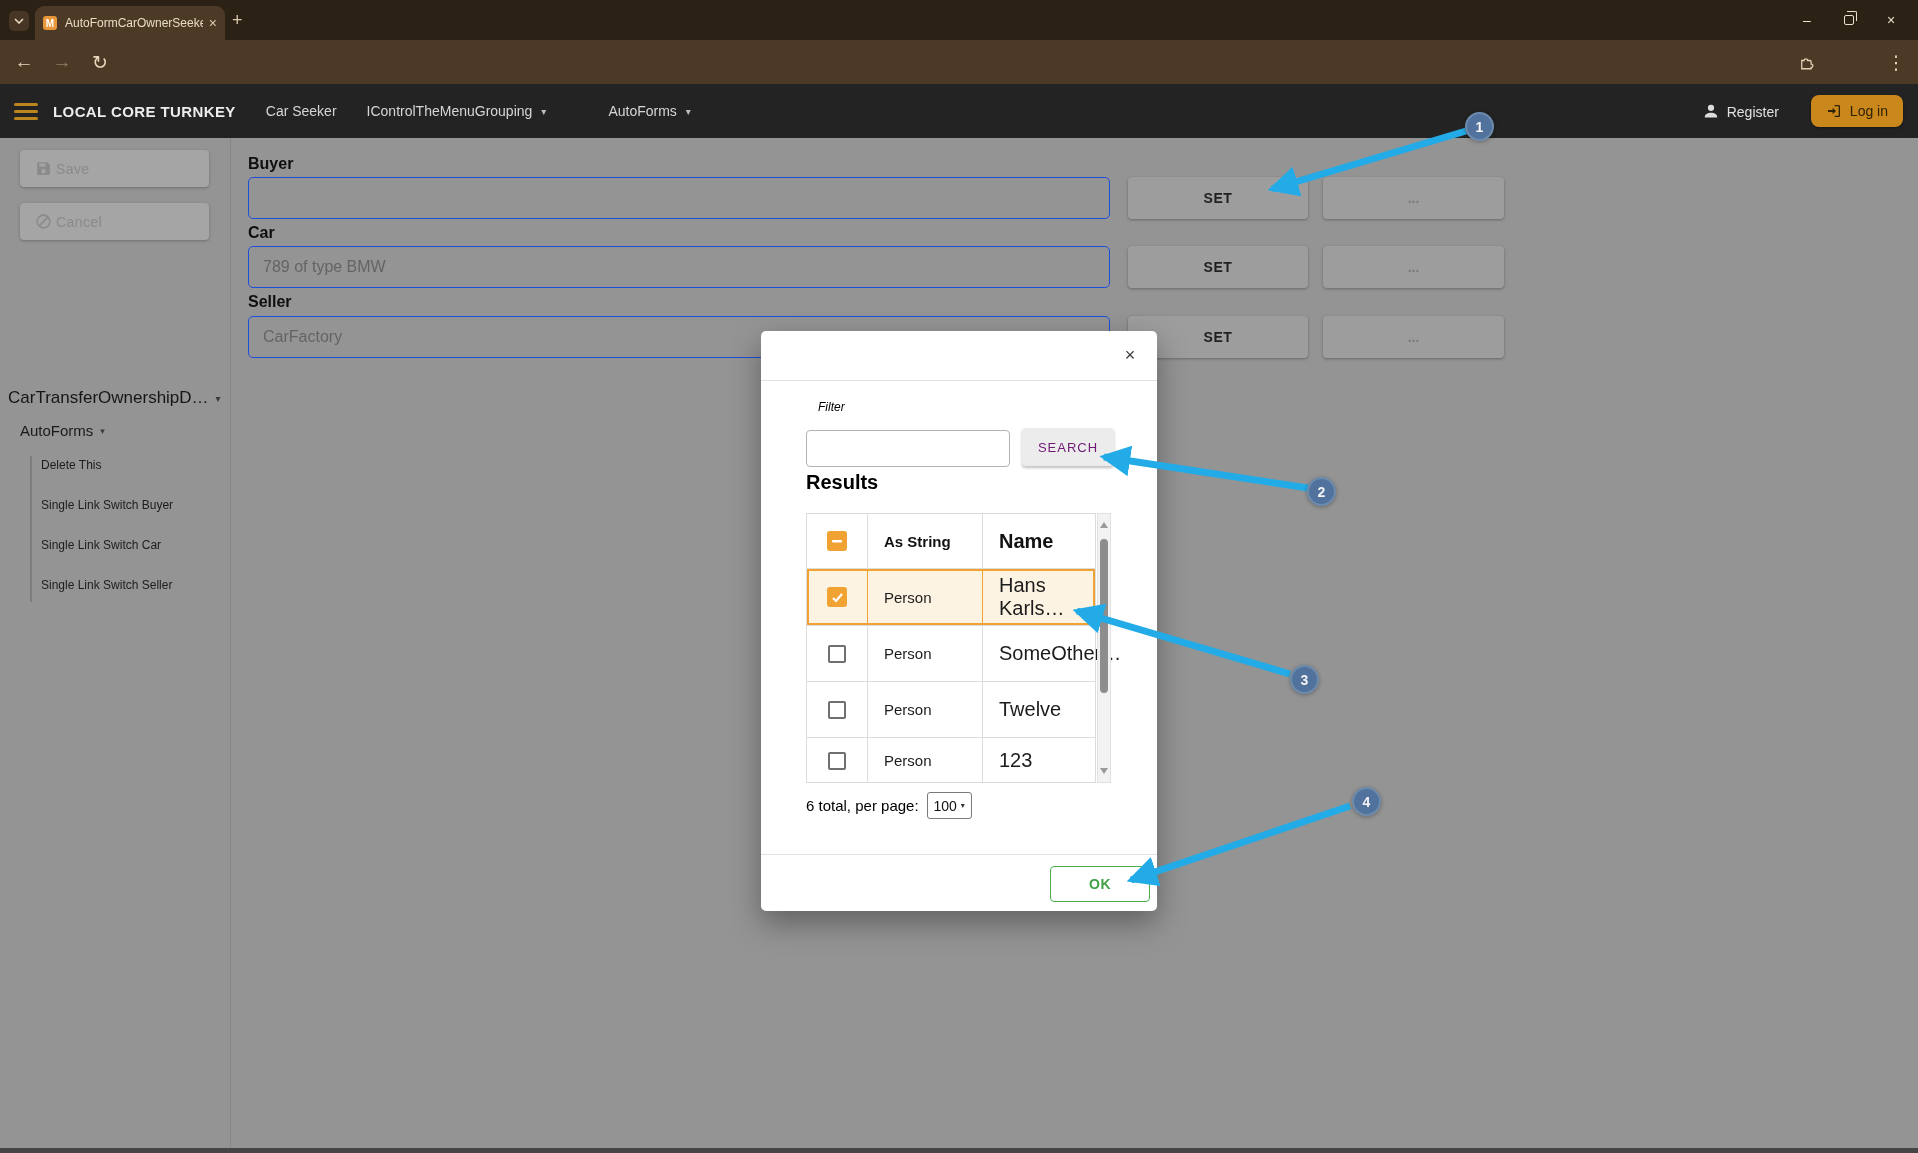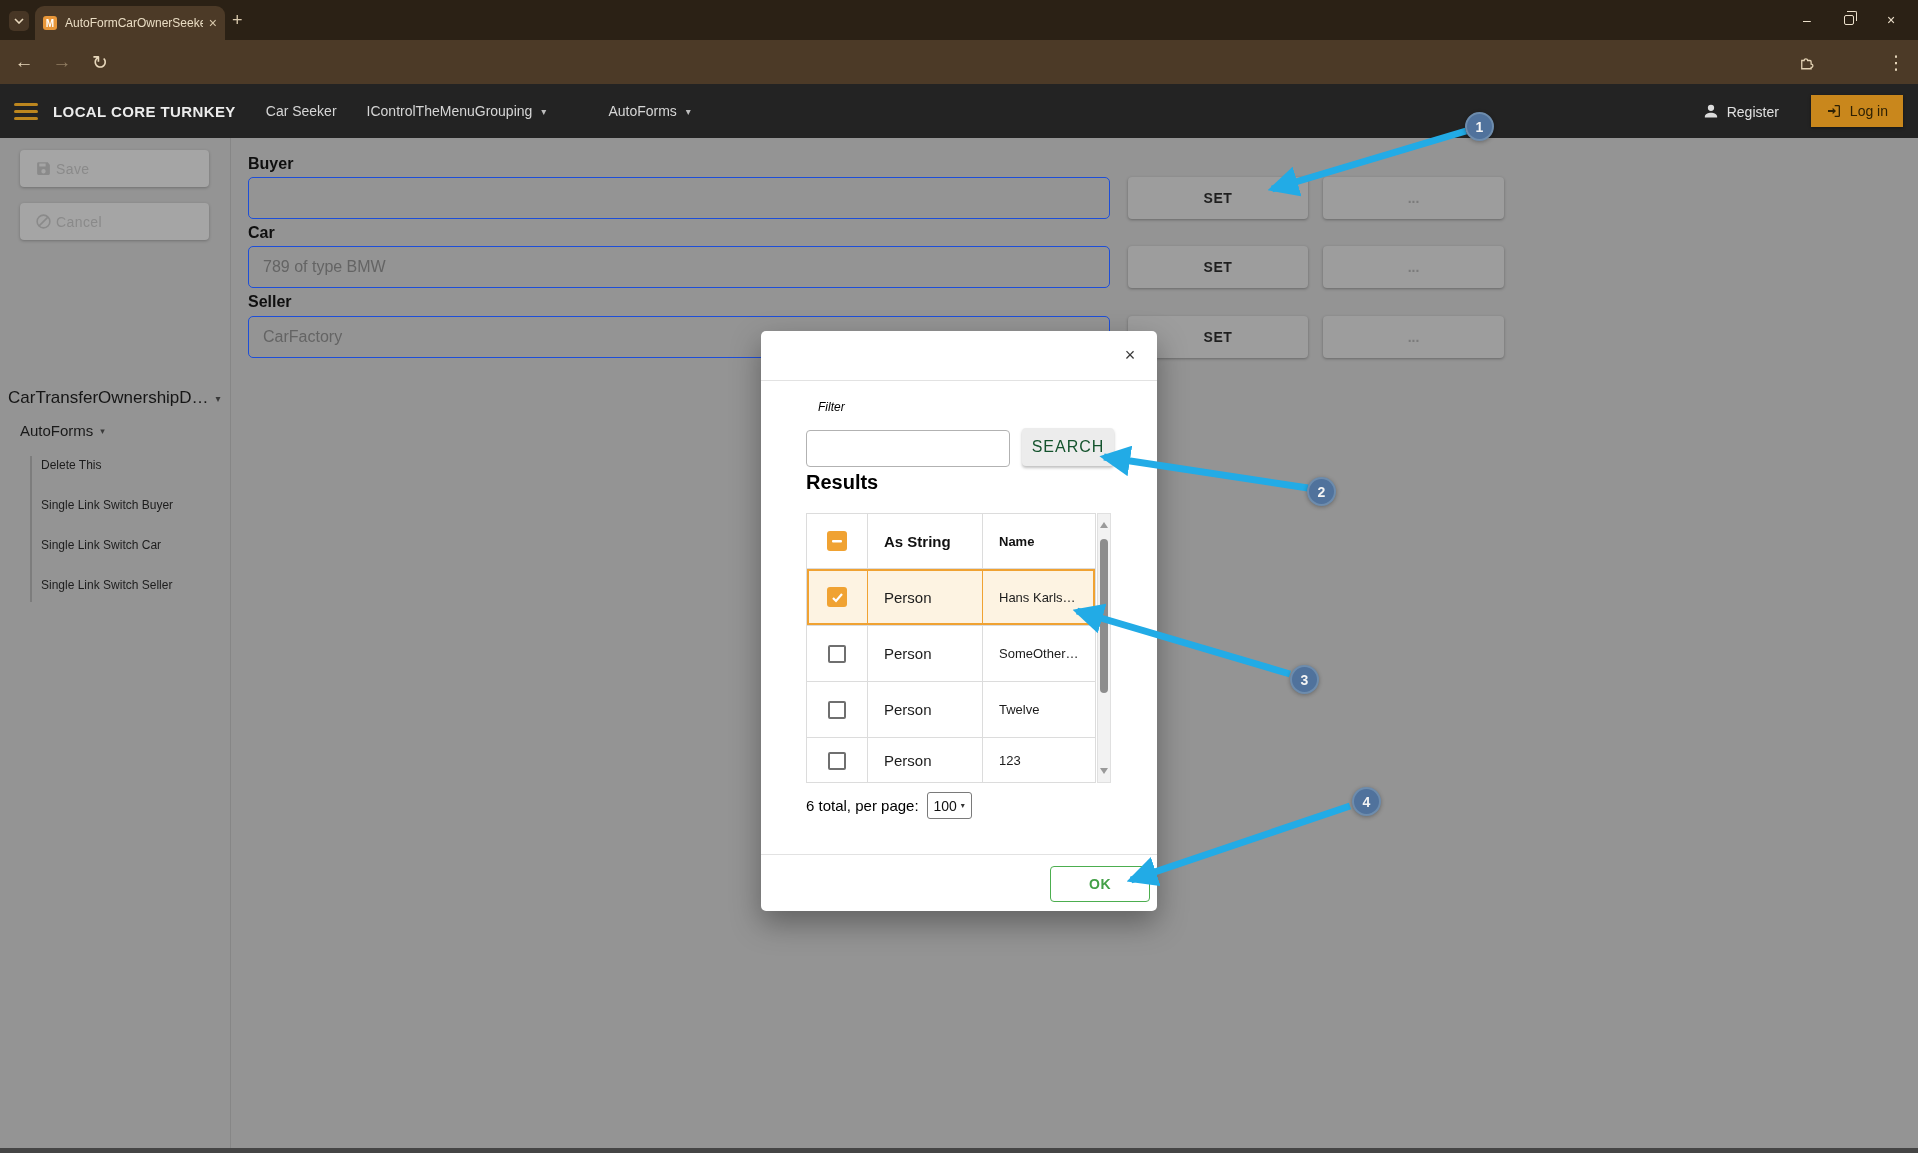--- a/index.html
+++ b/index.html
@@ -29,21 +29,21 @@
 
   
   .navbar{position:absolute;left:0;top:84px;width:1918px;height:54px;background:#232323;display:flex;align-items:center;}
   .hamburger{width:24px;height:17px;margin-left:14px;display:flex;flex-direction:column;justify-content:space-between;}
   .hamburger span{display:block;height:3px;border-radius:2px;background:#bc861e;}
   .brand{color:#ececec;font-size:15px;font-weight:bold;letter-spacing:.4px;margin-left:15px;white-space:nowrap;}
   .navitem{color:#d6d6d6;font-size:14px;margin-left:30px;white-space:nowrap;display:flex;align-items:center;gap:9px;}
   .navitem .caret{font-size:10px;color:#bdbdbd;}
   .navspacer{flex:1 1 auto;}
   .register{display:flex;align-items:flex-end;gap:7px;color:#e0e0e0;font-size:14px;margin-right:32px;}
-  .loginbtn{display:flex;align-items:center;gap:8px;background:#c9871c;color:#2e2104;font-size:14px;font-weight:500;border-radius:0;padding:8px 15px;margin-right:15px;box-shadow:0 1px 3px rgba(0,0,0,.4);}
+  .loginbtn{display:flex;align-items:center;gap:8px;background:#c9871c;color:#2e2104;font-size:14px;font-weight:500;border-radius:8px;padding:8px 15px;margin-right:15px;box-shadow:0 1px 3px rgba(0,0,0,.4);}
 
   
   .content{position:absolute;left:0;top:138px;width:1918px;height:1010px;background:#949494;}
   .sidebar-divider{position:absolute;left:230px;top:0;width:1px;height:1010px;background:#868686;}
   .sbtn{position:absolute;left:20px;width:189px;height:37px;background:#a5a5a5;border-radius:4px;display:flex;align-items:center;box-shadow:0 1px 3px rgba(0,0,0,.25);color:#8a8a8a;font-size:14px;font-weight:500;letter-spacing:.4px;gap:4px;padding-left:15px;}
   .doc-title{position:absolute;left:8px;top:250px;color:#161616;font-size:17px;white-space:nowrap;display:flex;align-items:center;gap:7px;}
   .doc-title .caret{font-size:10px;color:#3a3a3a;}
   .group-title{position:absolute;left:20px;top:284px;color:#1a1a1a;font-size:15px;display:flex;align-items:center;gap:7px;}
   .group-title .caret{font-size:9px;color:#3a3a3a;}
   .linkrail{position:absolute;left:30px;top:318px;width:2px;height:146px;background:#7d7d7d;}
@@ -54,28 +54,28 @@
   .setbtn{position:absolute;left:1128px;width:180px;height:42px;background:#9d9d9d;border-radius:4px;display:flex;align-items:center;justify-content:center;color:#1f1f1f;font-size:14px;font-weight:bold;letter-spacing:.6px;box-shadow:0 1px 3px rgba(0,0,0,.3);}
   .morebtn{position:absolute;left:1323px;width:181px;height:42px;background:#9d9d9d;border-radius:4px;display:flex;align-items:center;justify-content:center;color:#7b7b7b;font-size:14px;font-weight:bold;box-shadow:0 1px 3px rgba(0,0,0,.3);}
   .bottomstrip{position:absolute;left:0;top:1148px;width:1918px;height:5px;background:#454545;}
 
   
   .modal{position:absolute;left:761px;top:331px;width:396px;height:580px;background:#fff;border-radius:5px;box-shadow:0 12px 30px rgba(0,0,0,.35);z-index:40;}
   .modal-close{position:absolute;right:16px;top:13px;width:22px;height:22px;color:#3a3a3a;font-size:18px;line-height:22px;text-align:center;}
   .hdivider{position:absolute;left:0;width:100%;height:1px;background:#e2e2e2;}
   .filter-label{position:absolute;left:57px;top:69px;font-size:12px;font-weight:500;color:#000;font-style:italic;}
   .filter-input{position:absolute;left:45px;top:99px;width:204px;height:37px;border:1px solid #b2b2b2;border-radius:4px;font-size:15px;padding:0 10px;outline:none;color:#222;}
-  .searchbtn{position:absolute;left:261px;top:97px;width:92px;height:38px;background:#ececec;border-radius:4px;display:flex;align-items:center;justify-content:center;font-size:16px;font-weight:500;letter-spacing:1px;color:#14532d;box-shadow:0 2px 3px rgba(0,0,0,.25);}
+  .searchbtn{position:absolute;left:261px;top:97px;width:92px;height:38px;background:#ececec;border-radius:4px;display:flex;align-items:center;justify-content:center;font-size:13px;font-weight:500;letter-spacing:1px;color:#701a75;box-shadow:0 2px 3px rgba(0,0,0,.25);}
   .results-label{position:absolute;left:45px;top:140px;font-size:20px;font-weight:bold;color:#000;}
   .rtable{position:absolute;left:45px;top:182px;width:290px;height:270px;border:1px solid #dcdcdc;}
   .trow{position:absolute;left:0;width:288px;display:flex;border-bottom:1px solid #dcdcdc;}
   .tcell{display:flex;align-items:center;border-right:1px solid #dcdcdc;height:100%;}
   .c1{width:61px;justify-content:center;}
   .c2{width:115px;padding-left:16px;font-size:15px;color:#1c1c1c;}
-  .c3{width:112px;padding-left:16px;font-size:13px;color:#1c1c1c;border-right:none;}
+  .c3{width:112px;padding-left:16px;font-size:20px;color:#1c1c1c;border-right:none;}
   .thead .c2,.thead .c3{font-weight:bold;color:#111;}
   .trow.selected{background:#fdf3e2;box-shadow:inset 0 0 0 2px #f0a232;}
   .cb{width:20px;height:20px;border-radius:3px;display:flex;align-items:center;justify-content:center;}
   .cb.on{background:#f0a232;}
   .cb.off{width:18px;height:18px;border:2px solid #6f6f6f;border-radius:2px;background:transparent;}
   .vscroll{position:absolute;left:336px;top:182px;width:14px;height:270px;background:#f2f2f2;border:1px solid #e0e0e0;}
   .vthumb{position:absolute;left:2px;top:25px;width:8px;height:154px;border-radius:4px;background:#8d8d8d;}
   .varrow-up{position:absolute;left:2px;top:8px;width:0;height:0;border-left:4px solid transparent;border-right:4px solid transparent;border-bottom:6px solid #9a9a9a;}
   .varrow-down{position:absolute;left:2px;bottom:8px;width:0;height:0;border-left:4px solid transparent;border-right:4px solid transparent;border-top:6px solid #9a9a9a;}
   .pager{position:absolute;left:45px;top:461px;display:flex;align-items:center;font-size:15px;color:#000;gap:8px;}

